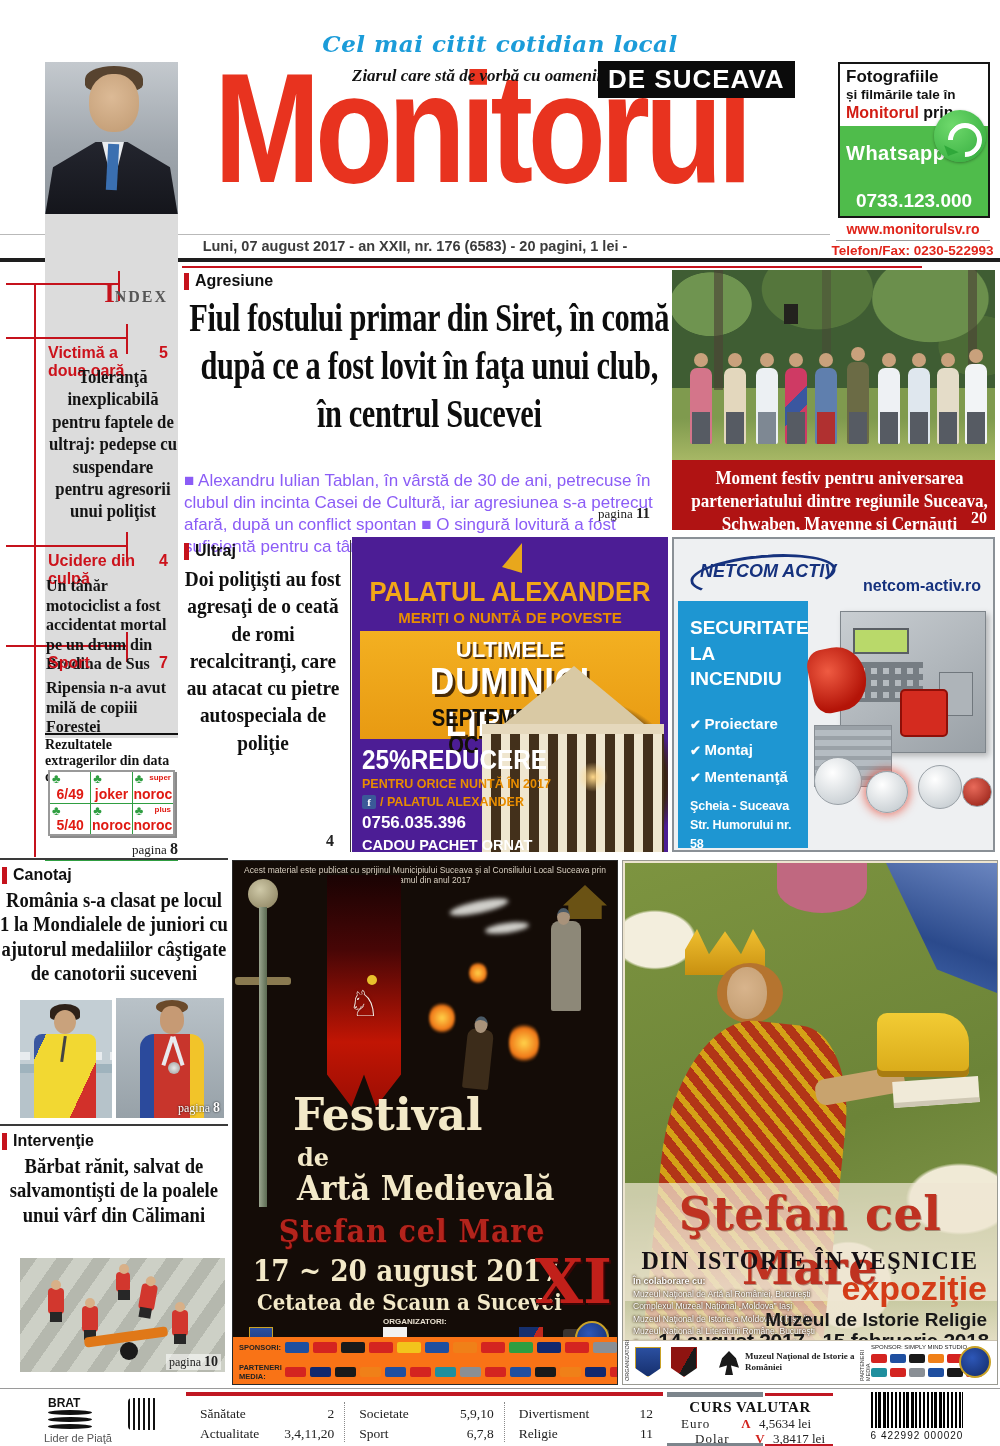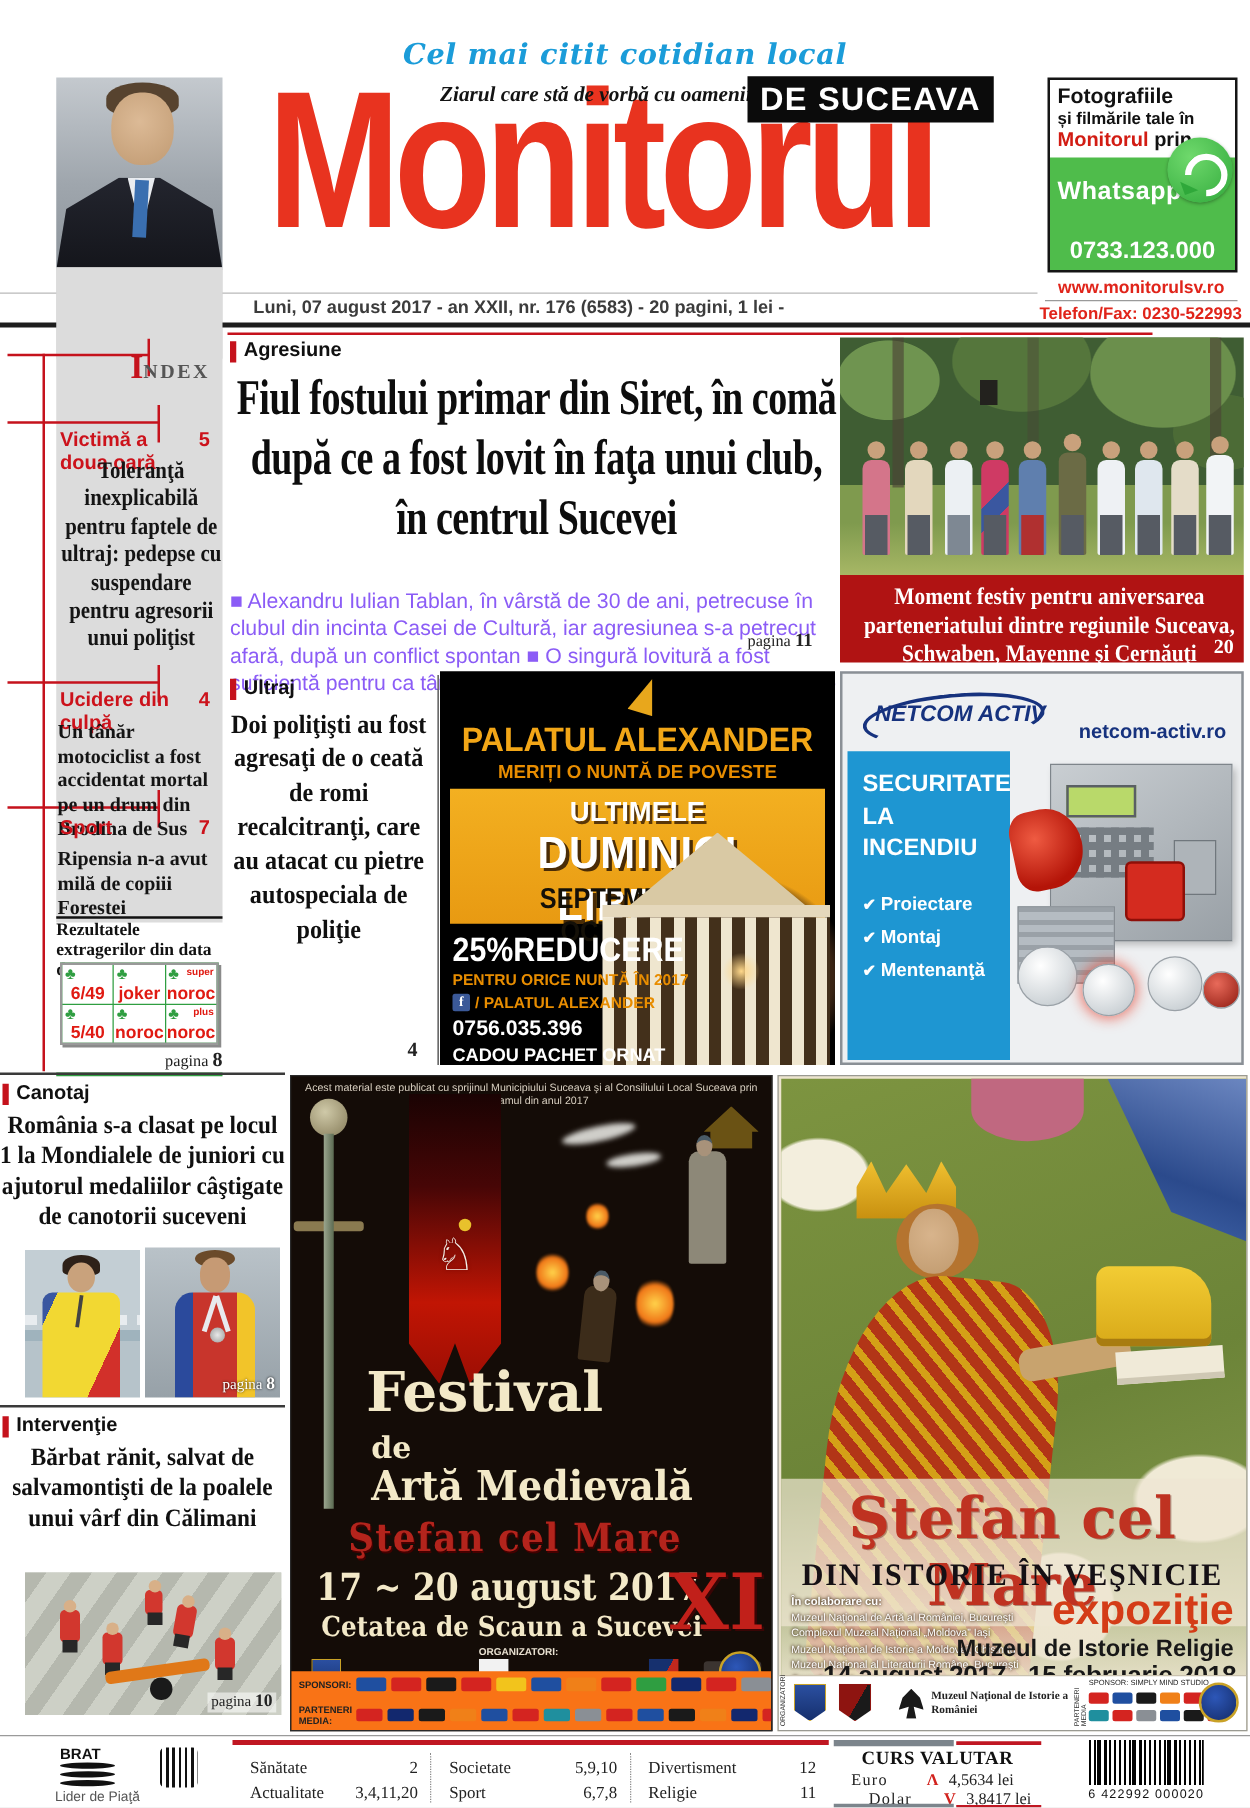--- a/index.html
+++ b/index.html
@@ -97,21 +97,21 @@
   .photo-caption .cap{display:block;font:bold 19px/1.22 "Liberation Serif",serif;transform:scaleX(.9);transform-origin:50% 0;width:355px;margin-left:-16px;}
   .photo-caption b{position:absolute;right:8px;bottom:3px;font:bold 16px "Liberation Serif",serif;}
 
   
   .sep-v{left:350px;top:540px;width:1px;height:312px;background:#3a3a3a;}
   .headline2{left:182px;top:566px;width:176px;transform:scaleX(.92);transform-origin:0 0;text-align:center;font:bold 21px/1.3 "Liberation Serif",serif;color:#0f0f0f;}
   .lede2{left:184px;top:744px;width:160px;font:16px/1.28 "Liberation Sans";color:#1c1c1c;}
   .ultraj-pg{left:326px;top:832px;font:bold 16px "Liberation Serif",serif;color:#222;}
 
   
-  .ad-pal{left:352px;top:537px;width:316px;height:315px;background:#000000;overflow:hidden;}
+  .ad-pal{left:352px;top:537px;width:316px;height:315px;background:#4c1d95;overflow:hidden;}
   .pal-sail{left:150px;top:6px;width:20px;height:30px;background:#e8a71c;clip-path:polygon(100% 0,100% 100%,0 80%);}
   .pal-brand{left:0;right:0;top:40px;text-align:center;font:bold 27px "Liberation Sans";color:#f2a617;transform:scaleX(.95);}
   .pal-tag{left:0;right:0;top:72px;text-align:center;font:bold 15px "Liberation Sans";color:#e88d00;}
   .pal-panel{left:8px;right:8px;top:94px;height:108px;background:linear-gradient(#f3b021,#e89a12);text-align:center;}
   .pal-b1{left:0;right:0;top:6px;font:bold 22px "Liberation Sans";color:#fff;text-shadow:2px 2px 0 #5a3708;}
   .pal-b2{left:0;right:0;top:30px;font:bold 36px "Liberation Sans";color:#fff;letter-spacing:1px;text-shadow:3px 3px 0 #4a2c06;transform:scaleX(.93);}
   .pal-b3{left:0;right:0;top:74px;font:bold 23px "Liberation Sans";color:#141008;transform:scaleX(.88);}
   .pal-build{right:0;bottom:0;width:190px;height:200px;background:radial-gradient(140px 120px at 55% 65%,#3a2414 0 60%,transparent 70%);}
   .pal-ped{right:24px;bottom:128px;width:140px;height:58px;background:#d9c9a4;clip-path:polygon(50% 0,100% 100%,0 100%);}
   .pal-ent{right:4px;bottom:118px;width:182px;height:10px;background:#e5d8bc;}
@@ -458,20 +458,25 @@
       <div class="a net-h">
         <div>SECURITATE</div>
         <div>LA</div>
         <div>INCENDIU</div>
       </div>
       <div class="a net-svc">
         <div>Proiectare</div>
         <div>Montaj</div>
         <div>Mentenanţă</div>
       </div>
+      <div class="a net-addr">
+        <div>Şcheia - Suceava</div>
+        <div>Str. Humorului nr. 58</div>
+
+      </div>
     </div>
     <div class="a net-box">
       <div class="a net-lcd"></div>
       <div class="a net-btns"></div>
       <div class="a net-slot"></div>
     </div>
     <div class="a net-siren"></div>
     <div class="a net-mod"></div>
     <div class="a net-call"></div>
     <div class="a det d1"></div>

